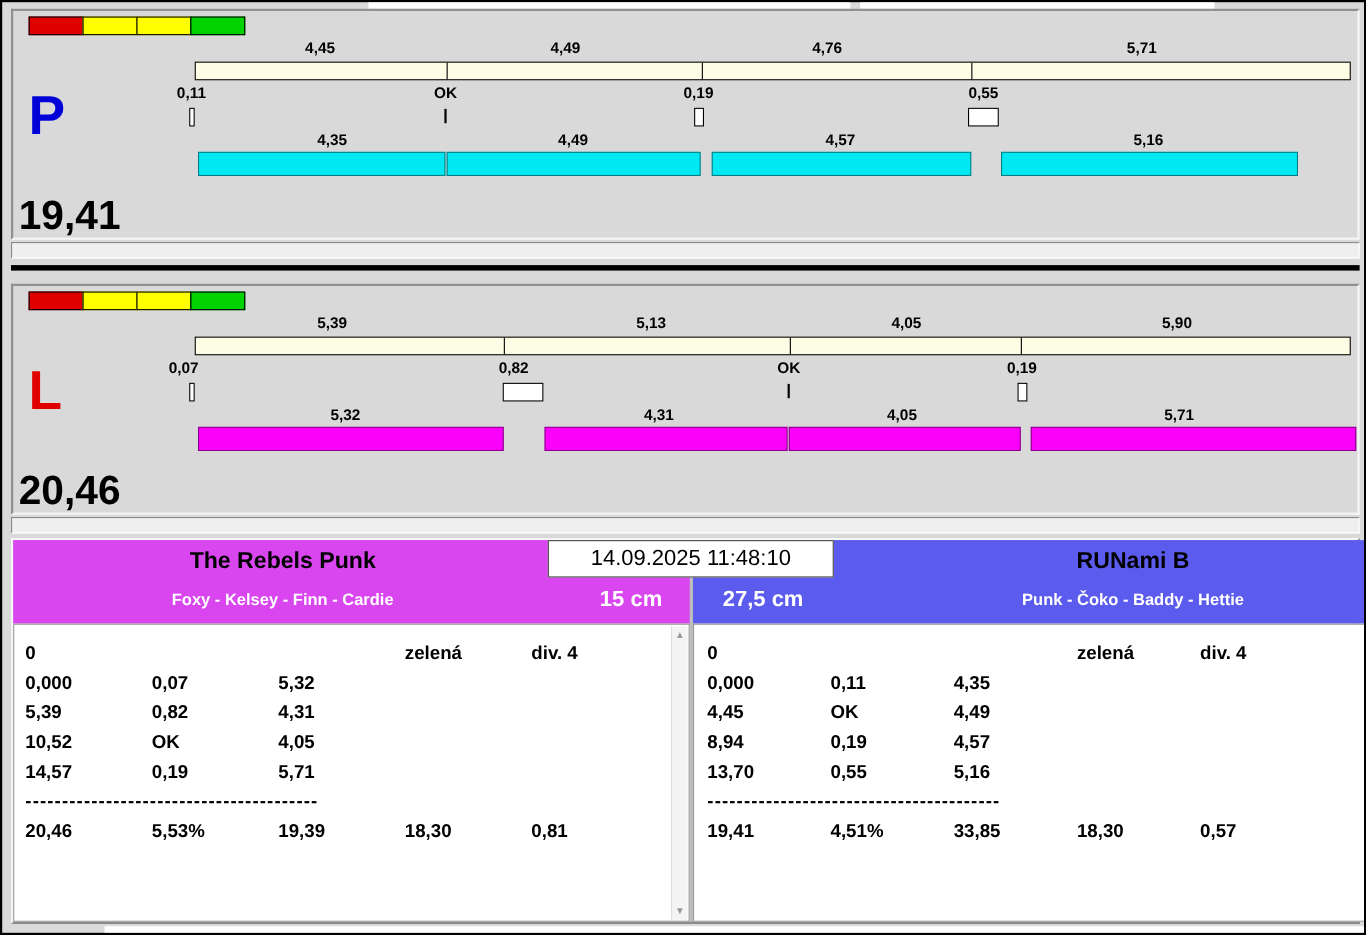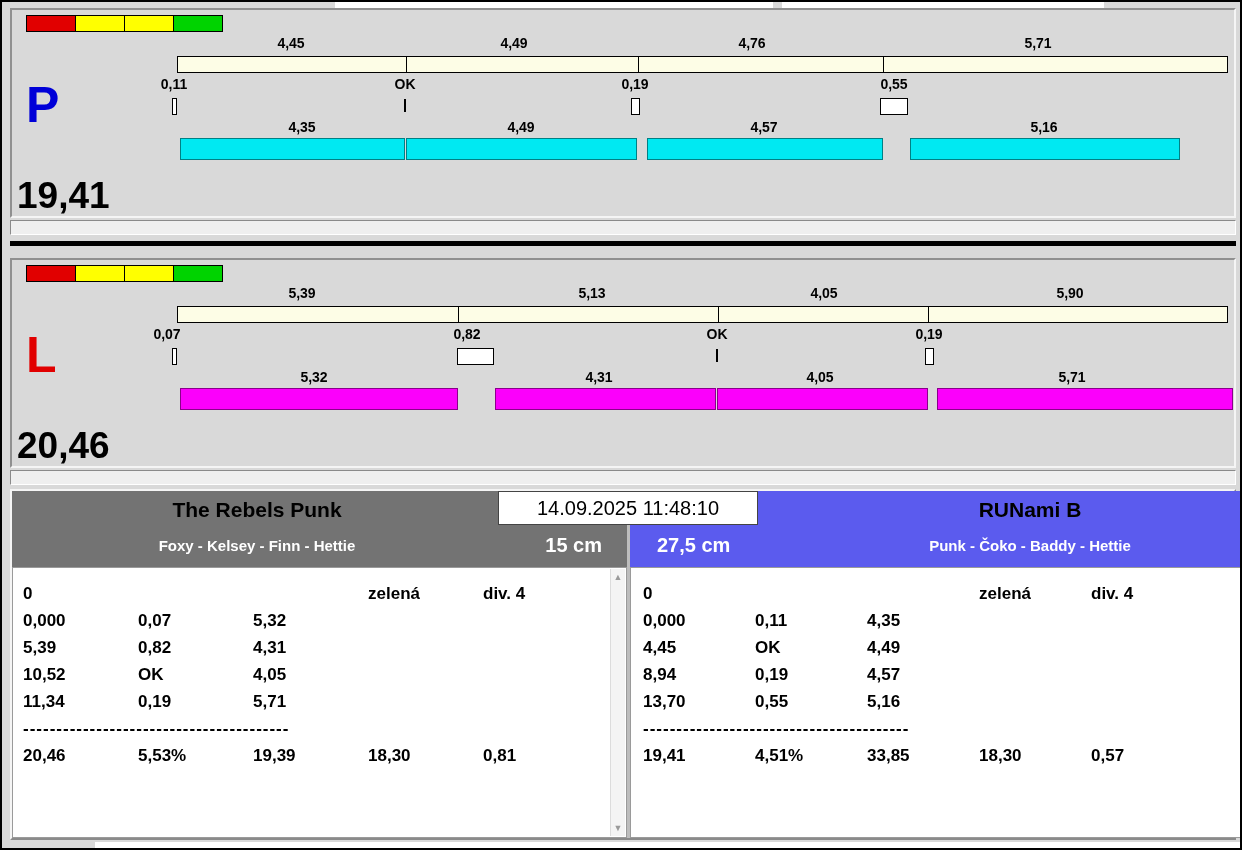--- a/index.html
+++ b/index.html
@@ -71,21 +71,21 @@
   .black-divider { position:absolute; left:8px; top:239px; width:1226px; height:5px; background:#000; }
 
   
   .results { position:absolute; left:8px; top:487px; width:1226px; height:351px; background:#bdbdbd;
              border:2px solid; border-color:#f5f5f5 #8a8a8a #8a8a8a #f5f5f5; }
   .team { position:absolute; top:0; bottom:0; }
   .team-left  { left:0; width:615px; }
   .team-right { left:618px; width:672px; }
 
   .thead { position:absolute; top:0; left:0; right:0; height:76px; }
-  .team-left  .thead { background:#737373; }
+  .team-left  .thead { background:#d946ef; }
   .team-right .thead { background:#5b5bee; }
   .tname { position:absolute; top:7px; font-size:21px; font-weight:bold; color:#000; text-align:center; white-space:nowrap; }
   .team-left  .tname { left:0; width:490px; }
   .team-right .tname { left:128px; right:0; }
   .dogs { position:absolute; top:46px; font-size:15px; font-weight:bold; color:#fff; text-align:center; white-space:nowrap; }
   .team-left  .dogs { left:0; width:490px; }
   .team-right .dogs { left:128px; right:0; }
   .jump { position:absolute; top:43px; font-size:20px; font-weight:bold; color:#fff; white-space:nowrap; }
   .team-left  .jump { right:25px;text-align:center; }
   .team-right .jump { left:27px; }
@@ -205,21 +205,21 @@
     <div class="lane-letter">L</div>
     <div class="lane-total">20,46</div>
   </section>
   <div class="thin-strip strip-l"></div>
 
   <section class="results">
 
     <div class="team team-left">
       <div class="thead">
         <div class="tname">The Rebels Punk</div>
-        <div class="dogs">Foxy - Kelsey - Finn - Hettie</div>
+        <div class="dogs">Foxy - Kelsey - Finn - Cardie</div>
         <div class="jump">15 cm</div>
       </div>
       <div class="tbody">
         <div class="trow">
           <span class="c c1">0</span>
           <span class="c c2"></span>
           <span class="c c3"></span>
           <span class="c c4">zelená</span>
           <span class="c c5">div. 4</span>
         </div>
@@ -232,21 +232,21 @@
           <span class="c c1">5,39</span>
           <span class="c c2">0,82</span>
           <span class="c c3">4,31</span>
         </div>
         <div class="trow">
           <span class="c c1">10,52</span>
           <span class="c c2">OK</span>
           <span class="c c3">4,05</span>
         </div>
         <div class="trow">
-          <span class="c c1">11,34</span>
+          <span class="c c1">14,57</span>
           <span class="c c2">0,19</span>
           <span class="c c3">5,71</span>
         </div>
         <div class="trow sep">
           <span>----------------------------------------</span>
         </div>
         <div class="trow">
           <span class="c c1">20,46</span>
           <span class="c c2">5,53%</span>
           <span class="c c3">19,39</span>

